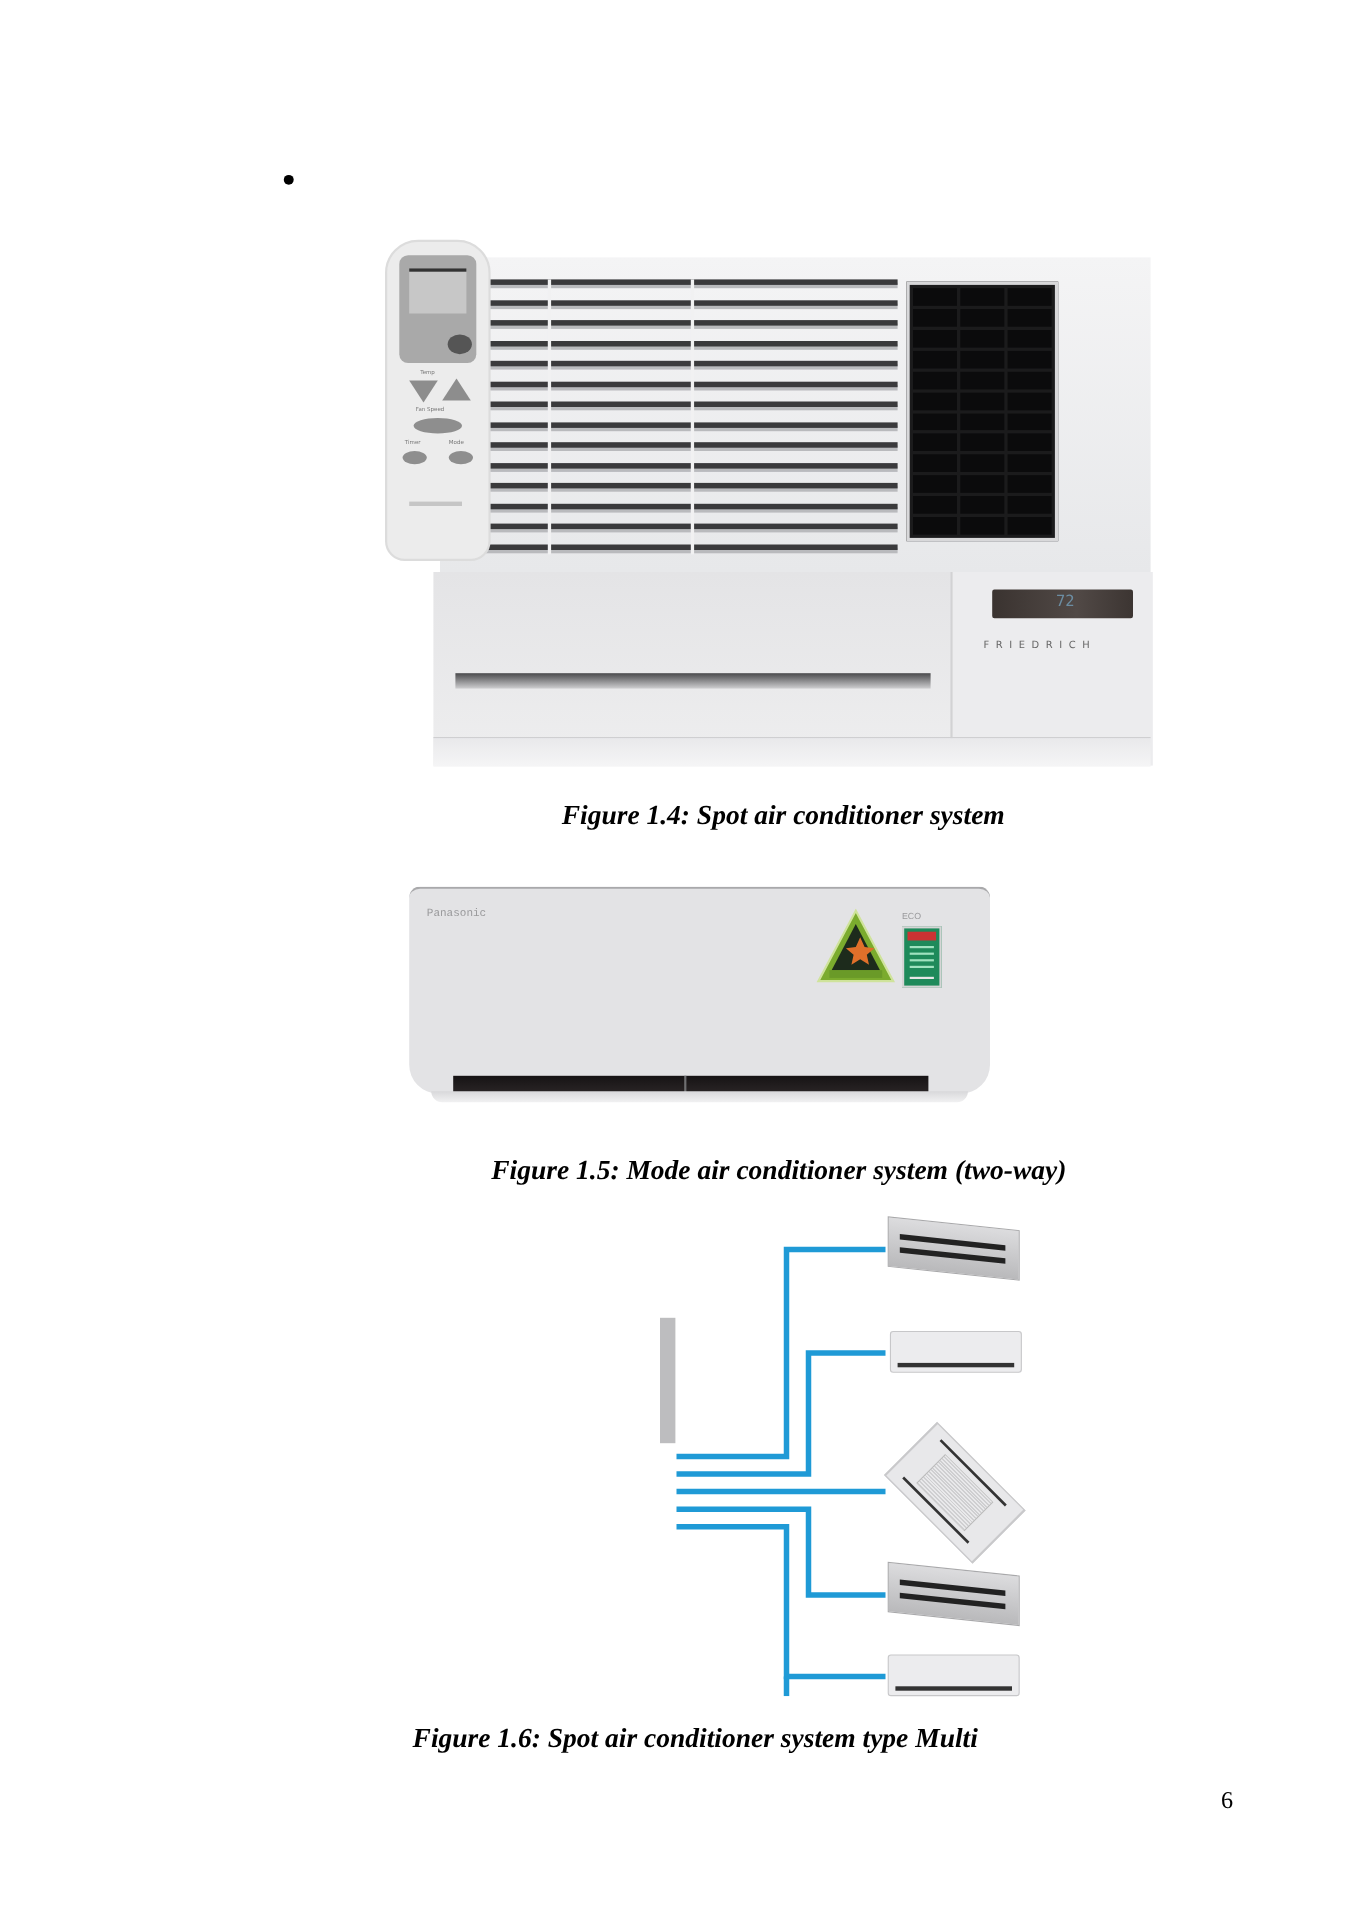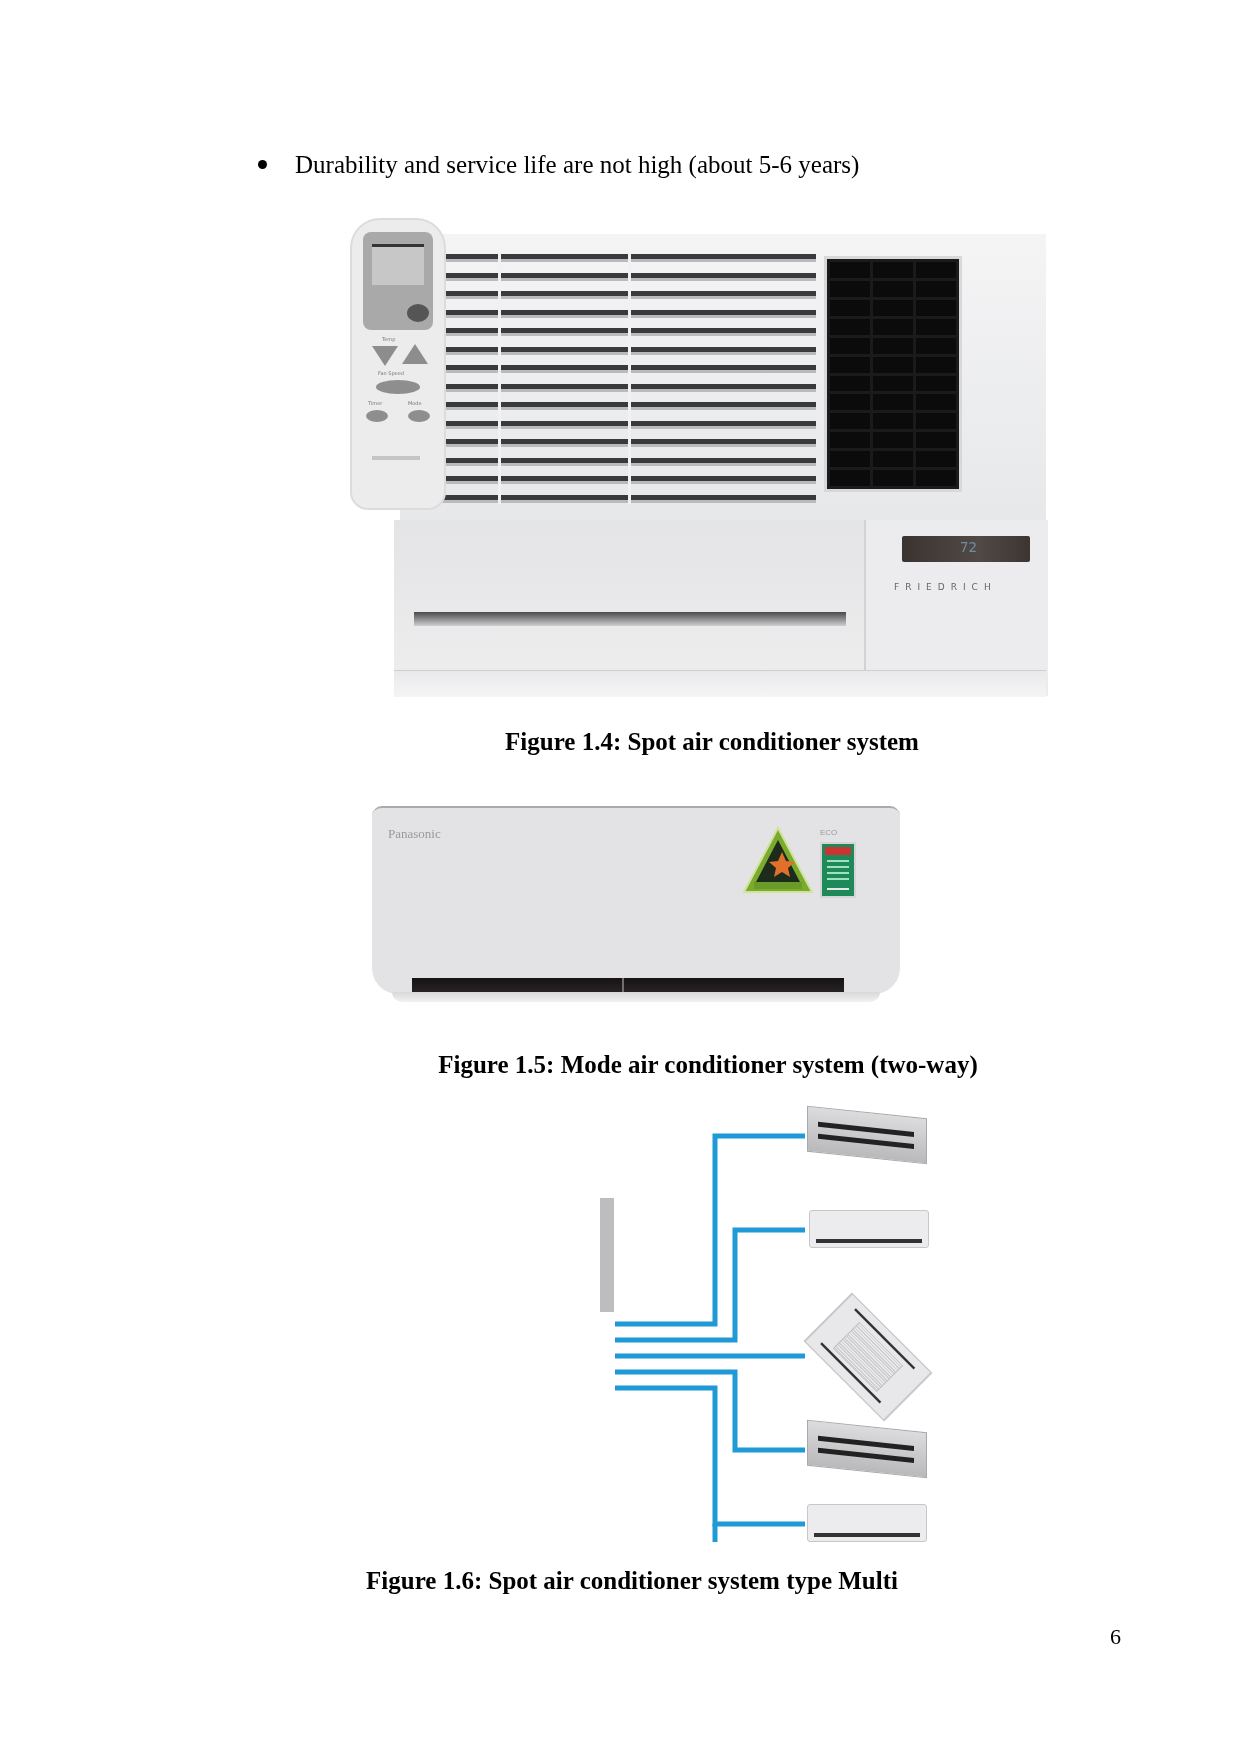--- a/index.html
+++ b/index.html
@@ -5,21 +5,21 @@
   html, body { margin:0; padding:0; background:#ffffff; }
   body { width:1240px; height:1754px; position:relative; overflow:hidden;
          font-family:"Liberation Serif", "DejaVu Serif", serif; color:#000; }
   .abs { position:absolute; }
 
   
   .bullet-line { left:258px; top:148px; font-size:25px; line-height:34px; white-space:nowrap; }
   .bullet-dot { display:inline-block; width:9px; height:9px; border-radius:50%; background:#000;
                 vertical-align:middle; margin-right:28px; position:relative; top:-3px; }
 
-  .caption { font-weight:bold; font-size:25px; white-space:nowrap;
+  .caption { font-style:italic; font-weight:bold; font-size:25px; white-space:nowrap;
              transform:translateX(-50%); }
 
   .page-number { left:1110px; top:1624px; font-size:22px; }
 
   
   .fig14 { left:350px; top:218px; width:696px; height:478px; }
   .win-top { position:absolute; left:50px; top:16px; width:646px; height:286px;
              background:linear-gradient(#f4f4f5,#e7e8ea); }
   .louvers { position:absolute; left:16px; top:20px; width:400px; height:250px; }
   .louver { height:5px; background:#3a3a3c; margin-bottom:13.5px;
@@ -59,22 +59,22 @@
   .tri-up { position:absolute; left:50px; top:124px; width:0; height:0;
             border-left:13px solid transparent; border-right:13px solid transparent;
             border-bottom:20px solid #8d8d8d; }
   .remote-btn { position:absolute; background:#8e8e8e; border-radius:50%; }
   .remote-label { position:absolute; font-family:"DejaVu Sans",sans-serif; font-size:5px; color:#777; }
 
   
   .fig15 { left:372px; top:806px; width:528px; height:196px; }
   .wall-body { position:absolute; left:0; top:0; width:528px; height:186px; background:#e3e3e5;
                border-radius:10px 10px 26px 26px; border-top:2px solid #a9a9ab; }
-  .wall-brand { position:absolute; left:16px; top:18px; font-family:Liberation Serif, serif;
-                font-size:13px; color:#9a9a9c; }
+  .wall-brand { position:absolute; left:16px; top:18px; font-family:Liberation Mono, monospace;
+                font-size:10px; color:#9a9a9c; }
   .wall-brand-r { position:absolute; left:448px; top:20px; font-family:Liberation Sans, sans-serif;
                   font-size:8px; color:#9a9a9c; }
   .energy-tri { position:absolute; left:370px; top:18px; }
   .energy-label { position:absolute; left:448px; top:34px; width:36px; height:56px;
                   background:#1e8a5a; border:2px solid #d5d5d5; box-sizing:border-box; }
   .energy-label-top { position:absolute; left:3px; top:3px; width:26px; height:8px; background:#c33; }
   .energy-row { position:absolute; left:5px; width:22px; height:2px; background:#9fe2bf; }
   .wall-vent { position:absolute; left:40px; top:170px; width:432px; height:16px;
                background:linear-gradient(#161314,#2a2526); }
   .wall-vent-div { position:absolute; left:210px; top:0; width:2px; height:16px; background:#6f6f71; }
@@ -118,21 +118,21 @@
               background:#e8e8ea; border:2px solid #c9c9cb; }
   .cassette-inner { position:absolute; left:24px; top:24px; width:60px; height:60px;
                     background:repeating-linear-gradient(0deg,#cfcfd1 0 2px,#e9e9eb 2px 4px);
                     border:1px solid #bbb; }
   .cassette-slot { position:absolute; background:#333; }
 </style>
 </head>
 <body>
 
 <div class="abs bullet-line">
-  <span class="bullet-dot"></span><span>Durability and service life are not high (about 5-6 years)</span>
+  <span class="bullet-dot"></span>
 </div>
 
 <div class="abs fig14">
   <div class="win-top">
     <div class="louvers">
       <div class="louver"></div>
         <div class="louver"></div>
         <div class="louver"></div>
         <div class="louver"></div>
       <div class="louver"></div>

